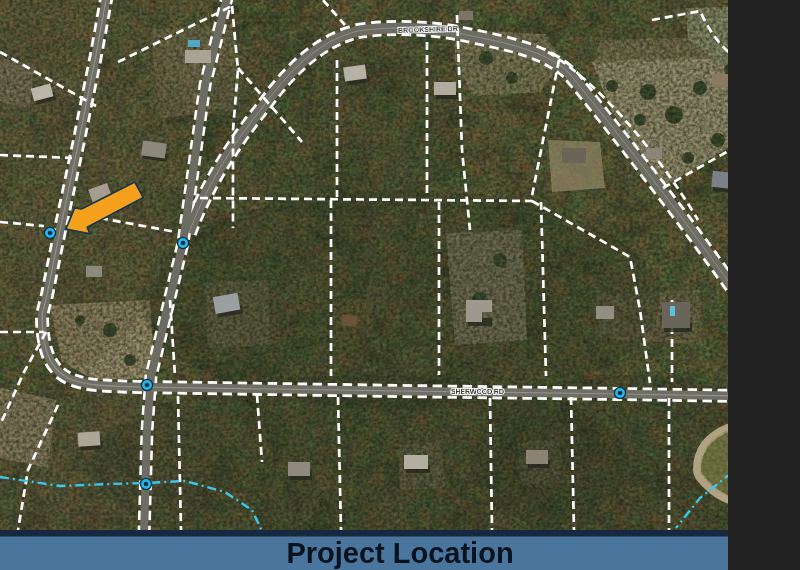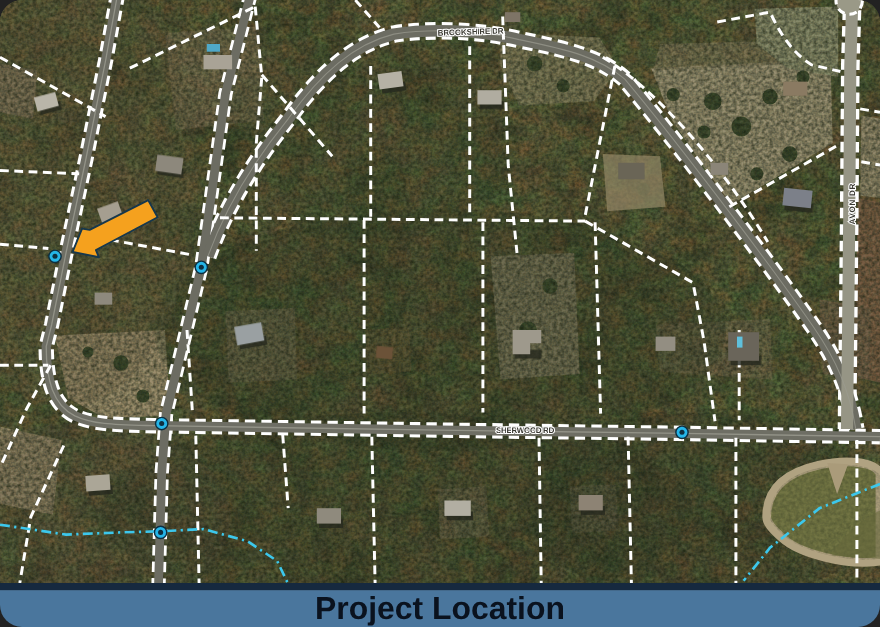--- a/index.html
+++ b/index.html
@@ -1,16 +1,16 @@
 <!DOCTYPE html>
 <html><head>
 <meta charset="utf-8">
 <style>
 html,body{margin:0;padding:0;background:#222;}
-#wrap{width:800px;height:570px;position:relative;overflow:hidden;font-family:"Liberation Sans",sans-serif;border-radius:20px;}
+#wrap{width:728px;height:570px;position:relative;overflow:hidden;font-family:"Liberation Sans",sans-serif;}
 </style>
 </head>
 <body>
 <div id="wrap">
 <svg width="800" height="570" viewBox="0 0 800 570" xmlns="http://www.w3.org/2000/svg">
 <defs>
 <filter id="coarseGreen" x="0" y="0" width="100%" height="100%">
 <feTurbulence type="fractalNoise" baseFrequency="0.018 0.02" numOctaves="4" seed="7" result="n"></feTurbulence>
 <feColorMatrix in="n" type="matrix" values="0 0 0 0 0  0 0 0 0 0  0 0 0 0 0  2.4 0 0 0 -0.5" result="m"></feColorMatrix>
 <feFlood flood-color="#435534" result="c"></feFlood>

